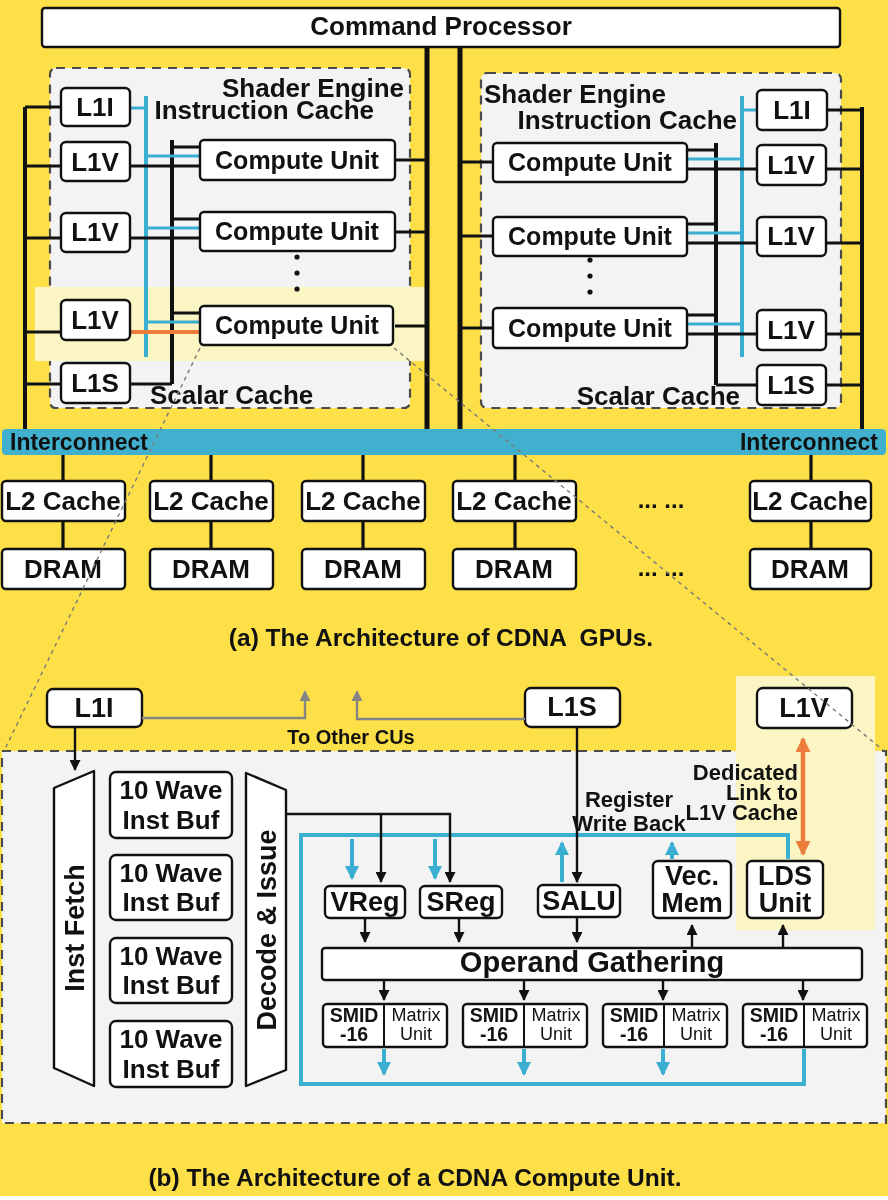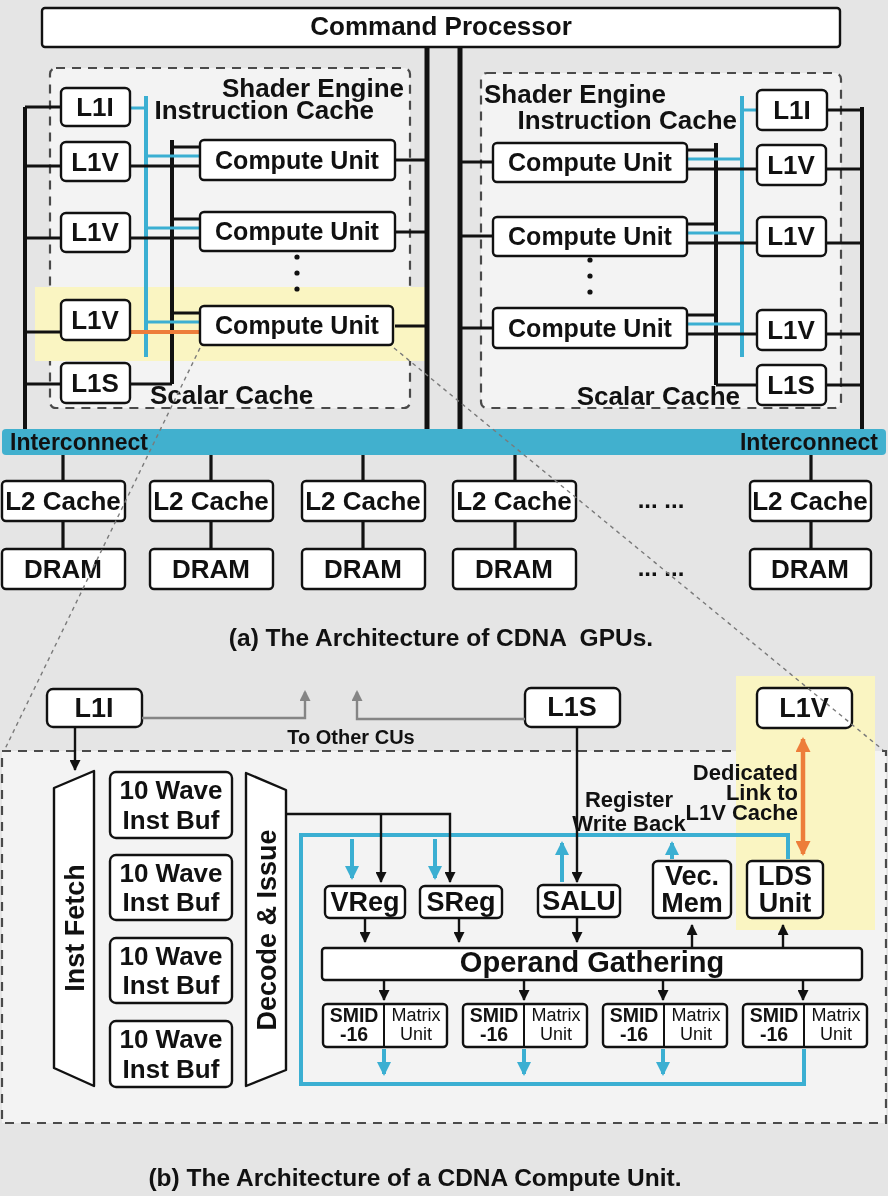--- a/index.html
+++ b/index.html
@@ -1,16 +1,16 @@
 <!DOCTYPE html>
 <html><head>
 <meta charset="utf-8">
 <style>
   html,body{margin:0;padding:0;background:#ffffff;}
-  .page{width:888px;height:1196px;position:relative;background:#e5e5e5;}
+  .page{width:888px;height:1196px;position:relative;background:#fde047;}
   svg text{font-family:"Liberation Sans","DejaVu Sans",sans-serif;fill:#111;}
   .box{fill:#ffffff;stroke:#111111;stroke-width:2.4;}
   .sebox{fill:#f3f3f3;stroke:#4a4a4a;stroke-width:2.2;stroke-dasharray:9 7;}
   .busblk{stroke:#111;stroke-width:4;fill:none;}
   .thick{stroke:#111;stroke-width:5;fill:none;}
   .con{stroke:#111;stroke-width:3.2;fill:none;}
   .thin{stroke:#111;stroke-width:2.4;fill:none;}
   .cy3{stroke:#3BAFD2;stroke-width:3;fill:none;}
   .cy4{stroke:#3BAFD2;stroke-width:4;fill:none;}
   .org{stroke:#ED7D3A;fill:none;}

